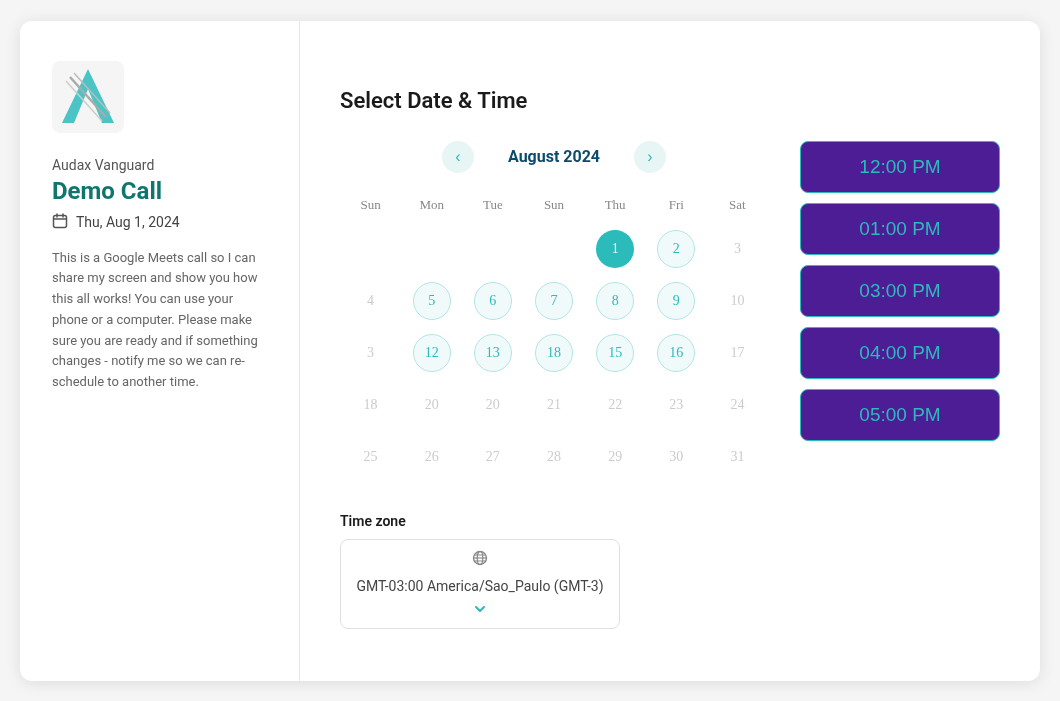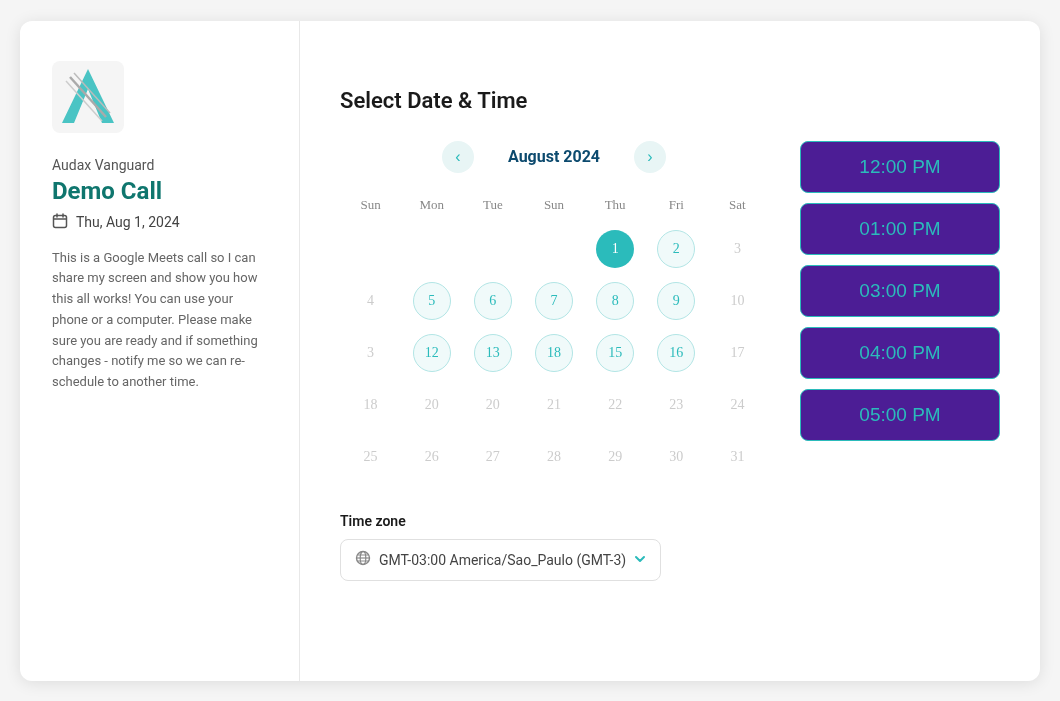--- a/index.html
+++ b/index.html
@@ -196,20 +196,21 @@
     .timezone-selector {
       display: flex;
       align-items: center;
       gap: 8px;
       border: 1px solid #e0e0e0;
       border-radius: 8px;
       padding: 10px 14px;
       cursor: pointer;
       width: fit-content;
       min-width: 280px;
+      flex-direction: column;
     }
     .globe-icon {
       color: #888;
       font-size: 16px;
     }
     .timezone-text {
       font-size: 14px;
       color: #444;
       flex: 1;
     }

